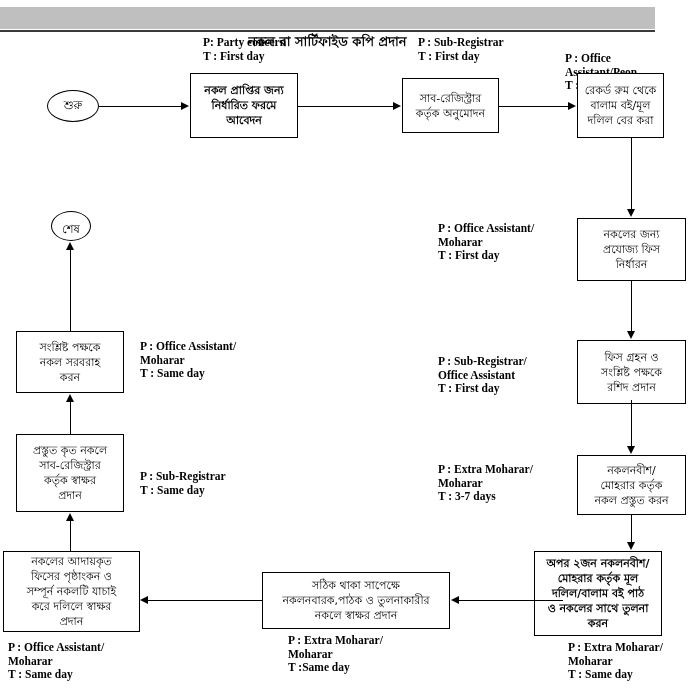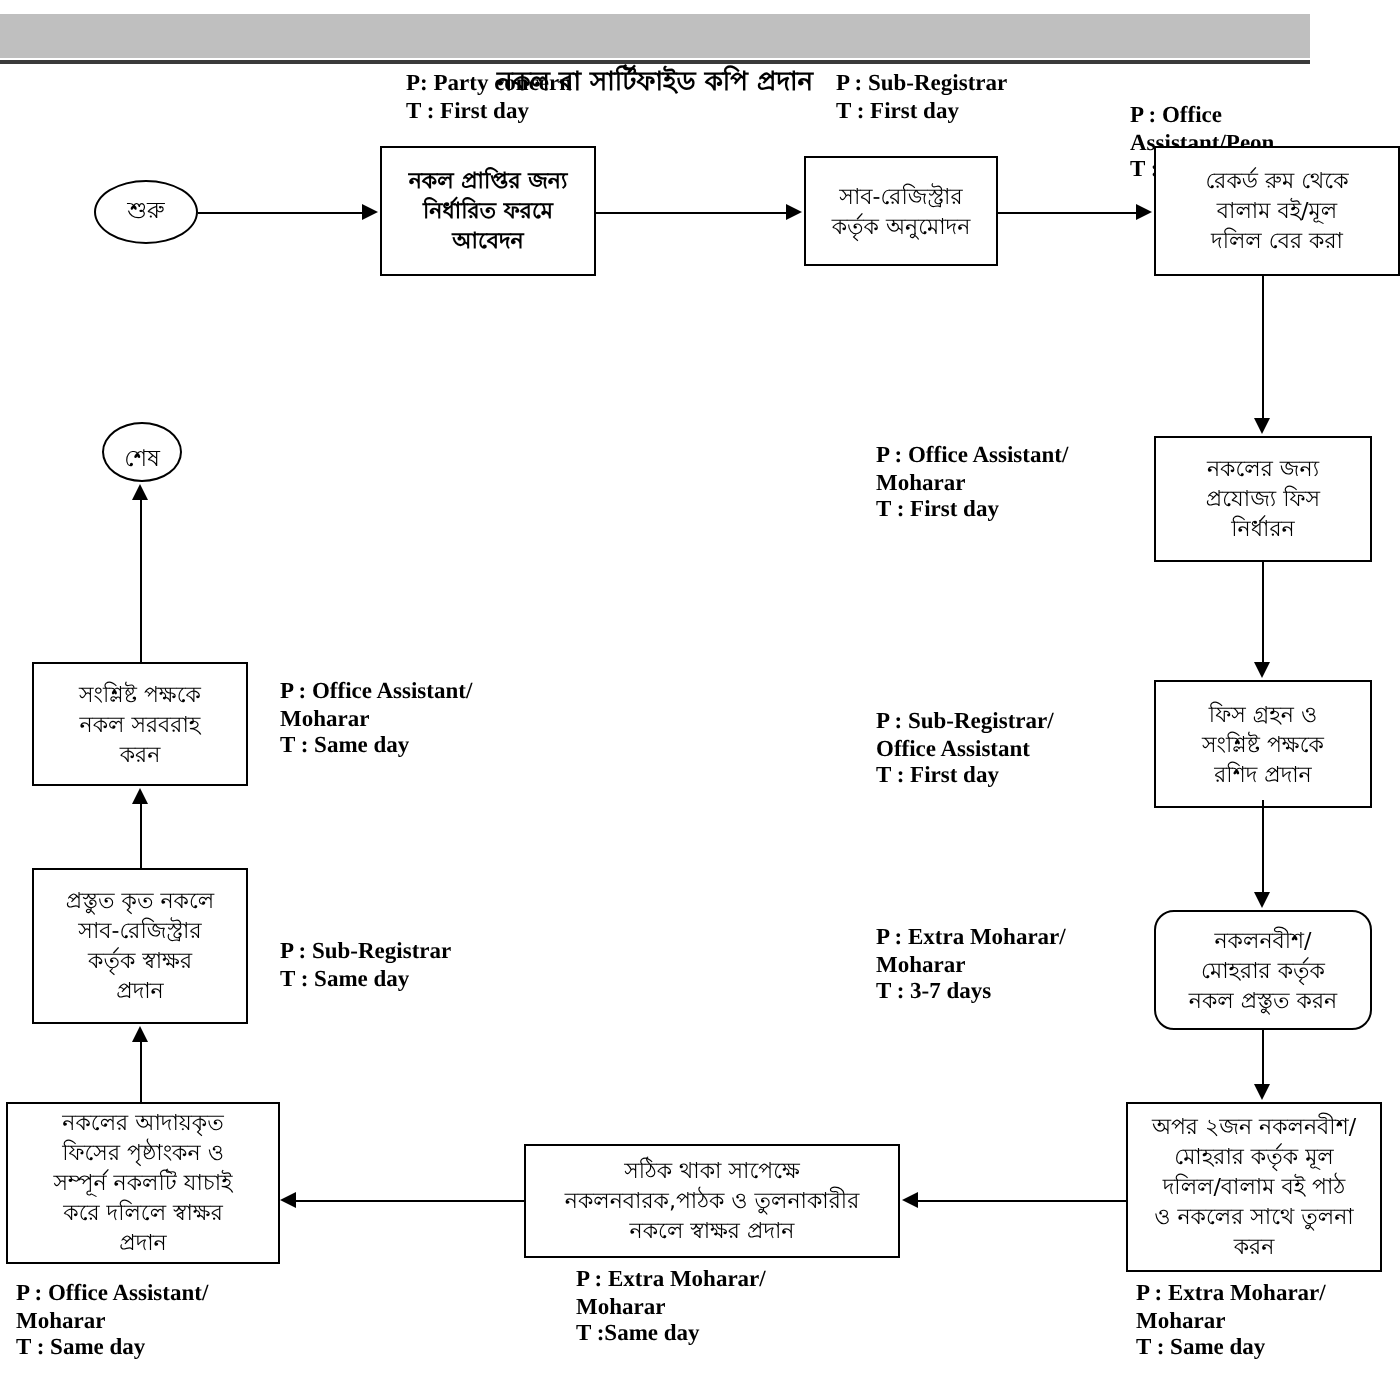--- a/index.html
+++ b/index.html
@@ -119,21 +119,21 @@
     <span class="txt">নকল প্রাপ্তির জন্য
 নির্ধারিত ফরমে
 আবেদন</span>
   </div>
 
   <div class="node" style="left:402px; top:78px; width:97px; height:55px;">
     <span class="txt">সাব-রেজিস্ট্রার
 কর্তৃক অনুমোদন</span>
   </div>
 
-  <div class="node" style="left:577px; top:73px; width:123px; height:65px;">
+  <div class="node" style="left:577px; top:73px; width:87px; height:65px;">
     <span class="txt">রেকর্ড রুম থেকে
 বালাম বই/মূল
 দলিল বের করা</span>
   </div>
 
   <div class="ln h" style="left:99px; top:106px; width:83px;"></div>
   <div class="ar right" style="left:181px; top:101.5px;"></div>
 
   <div class="ln h" style="left:298px; top:106px; width:96px;"></div>
   <div class="ar right" style="left:393px; top:101.5px;"></div>
@@ -164,30 +164,30 @@
 রশিদ প্রদান</span>
   </div>
 
   <div class="ln v" style="left:631px; top:281px; height:51px;"></div>
   <div class="ar down" style="left:626.5px; top:331px;"></div>
 
   <div class="ann" style="left:438px; top:463px;">P : Extra Moharar/
 Moharar
 T : 3-7 days</div>
 
-  <div class="node" style="left:577px; top:455px; width:109px; height:60px;border-radius:10px;">
+  <div class="node" style="left:577px; top:455px; width:109px; height:60px;">
     <span class="txt">নকলনবীশ/
 মোহরার কর্তৃক
 নকল প্রস্তুত করন</span>
   </div>
 
   <div class="ln v" style="left:631px; top:400px; height:47px;"></div>
   <div class="ar down" style="left:626.5px; top:446px;"></div>
 
-  <div class="node" style="left:563px; top:551px; width:128px; height:85px;">
+  <div class="node" style="left:534px; top:551px; width:128px; height:85px;font-weight:bold;">
     <span class="txt">অপর ২জন নকলনবীশ/
 মোহরার কর্তৃক মূল
 দলিল/বালাম বই পাঠ
 ও নকলের সাথে তুলনা
 করন</span>
   </div>
   <div class="ann" style="left:568px; top:641px;">P : Extra Moharar/
 Moharar
 T : Same  day</div>
 

